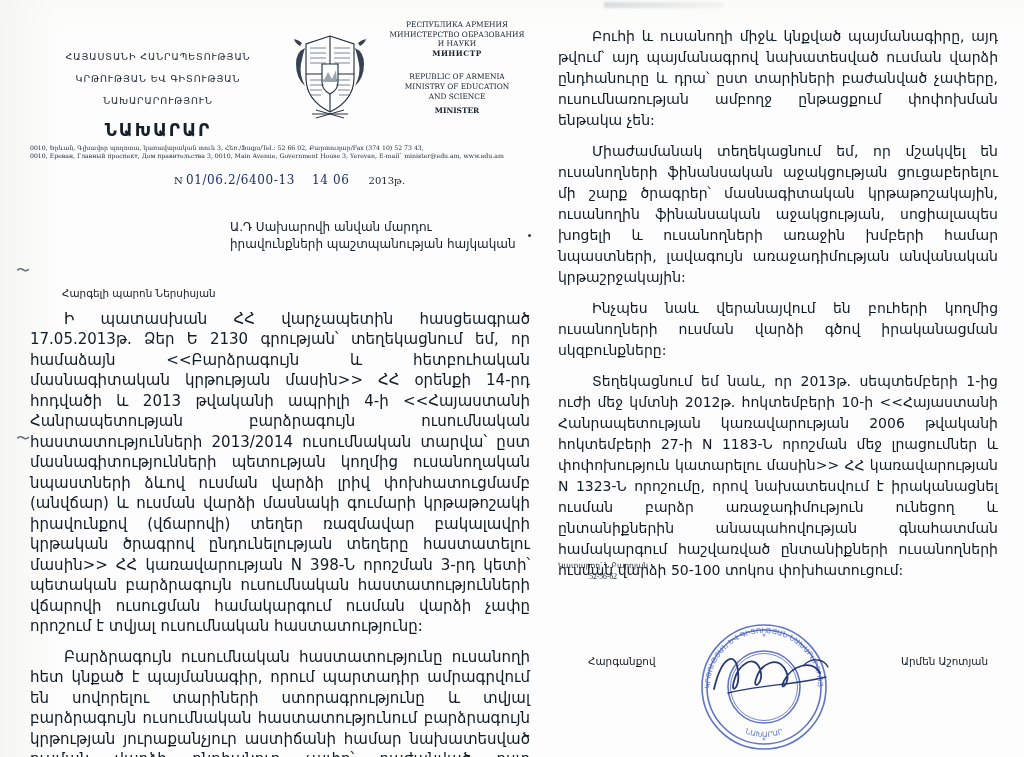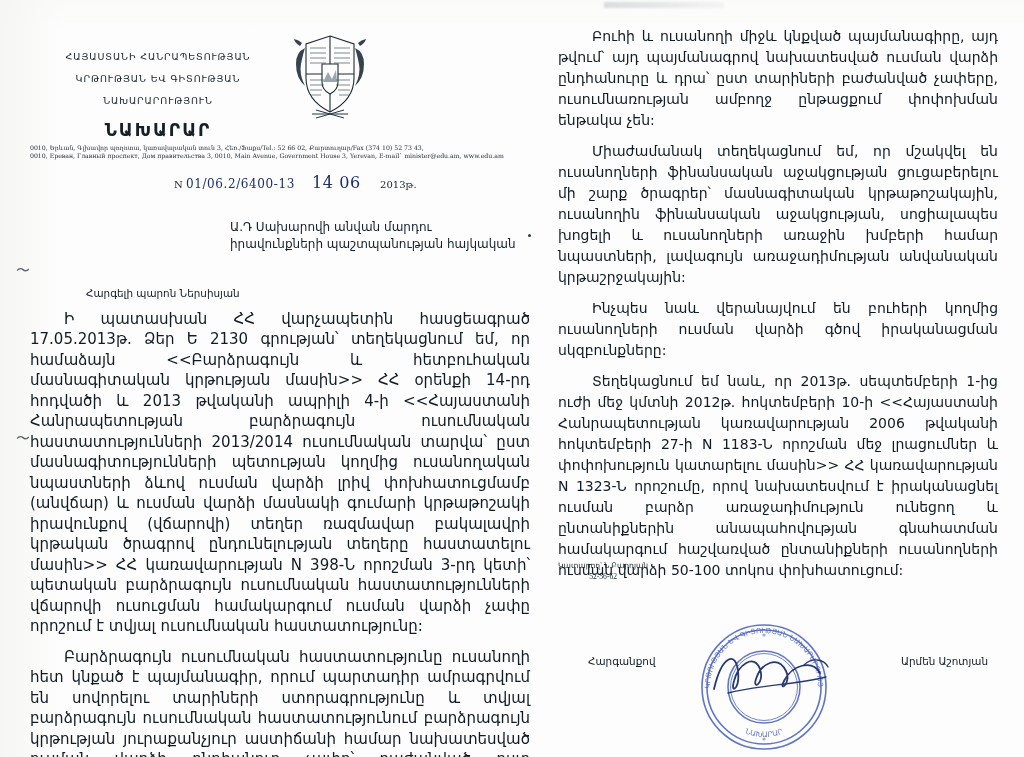--- a/index.html
+++ b/index.html
@@ -113,36 +113,36 @@
     color: #15202c;
     position: relative;
     height: 20px;
   }
   .ref-hand {
     font-family: "DejaVu Serif", serif;
     color: #1b2f6b;
     font-size: 12px;
     letter-spacing: .6px;
   }
-  .ref-hand.sm { font-size: 16px; }
+  .ref-hand.sm { font-size: 12px; }
 
   
   .addressee {
     margin-top: 26px;
     margin-left: 200px;
     width: 300px;
     font-size: 12px;
     line-height: 17px;
     color: #14202c;
   }
 
   
   .salutation {
     margin-top: 34px;
-    margin-left: 56px;
+    margin-left: 32px;
     font-size: 10.4px;
   }
 
   
   .body-par {
     margin-top: 10px;
     font-size: 15px;
     line-height: 20.5px;
     text-align: justify;
     text-indent: 34px;
@@ -272,20 +272,34 @@
           </g>
 
           <g stroke="#263341" stroke-width="1" fill="none">
             <path d="M20 88 L56 88"></path>
             <path d="M24 84 L52 92"></path>
             <path d="M24 92 L52 84"></path>
           </g>
         </svg>
       </div>
 
+      <div class="lh-right">
+        <div class="grp">
+          <div>РЕСПУБЛИКА АРМЕНИЯ</div>
+          <div>МИНИСТЕРСТВО ОБРАЗОВАНИЯ</div>
+          <div>И НАУКИ</div>
+          <div class="minister-ru">МИНИСТР</div>
+        </div>
+        <div class="grp" style="margin-top:14px;">
+          <div>REPUBLIC OF ARMENIA</div>
+          <div>MINISTRY OF EDUCATION</div>
+          <div>AND SCIENCE</div>
+          <div class="b" style="margin-top:5px;">MINISTER</div>
+        </div>
+      </div>
     </div>
 
     <div class="address">
       <div>0010, Երևան, Գլխավոր պողոտա, կառավարական տուն 3, Հեռ./Ֆաքս/Tel.: 52 66 02, Քարտուղար/Fax (374 10) 52 73 43,</div>
       <div>0010, Ереван, Главный проспект, Дом правительства 3, 0010, Main Avenue, Government House 3, Yerevan, E-mail`  minister@edu.am, www.edu.am</div>
     </div>
 
     <div class="refline">
       <span>N</span>
       <span class="ref-hand">01/06.2/6400-13</span>

